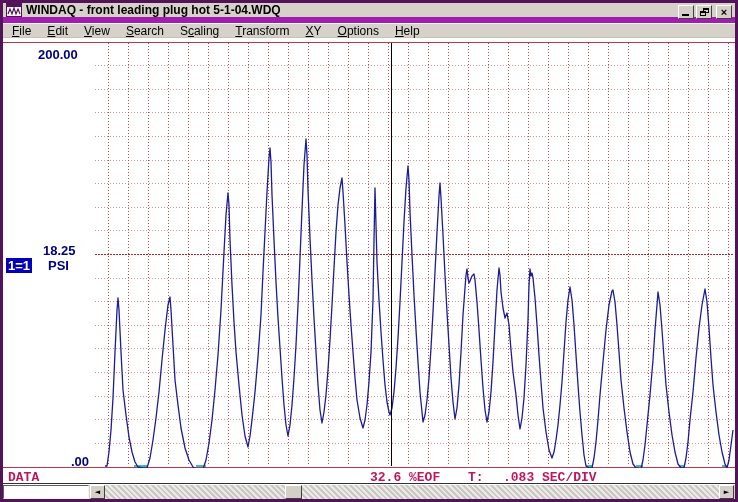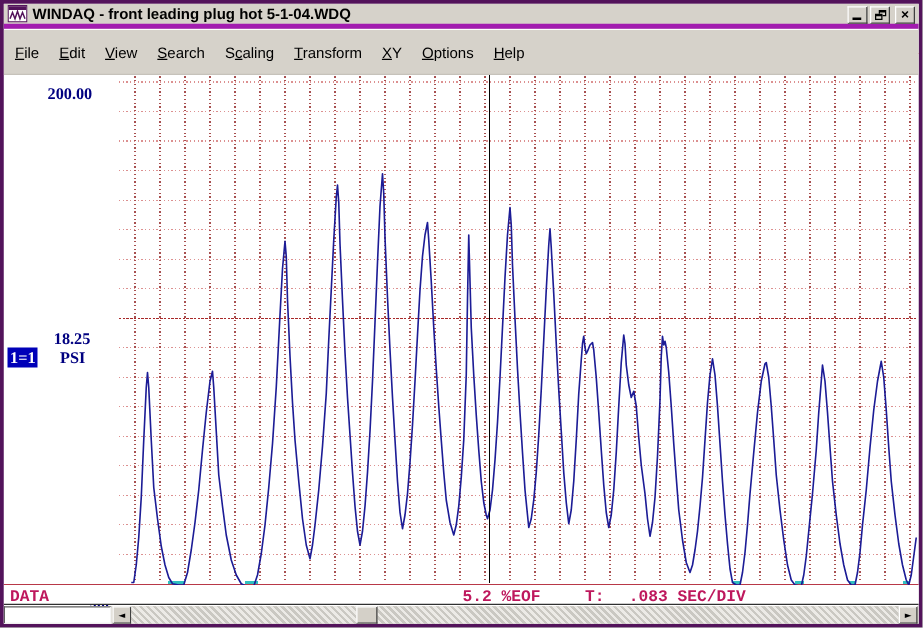--- a/index.html
+++ b/index.html
@@ -9,53 +9,53 @@
     background:#ffffff;
     border:3px solid #53135b;
     font-family:"Liberation Sans",sans-serif;
     overflow:hidden;
   }
   
   .titlebar{
     position:absolute;left:0;top:0;width:732px;height:20px;
     background:#d6d2ca;
     display:flex;align-items:center;
-    border-bottom:4px solid #a21caf;
+    border-bottom:6px solid #a21caf;
   }
   .app-icon{width:16px;height:14px;margin:0 4px 0 3px;display:inline-block;}
   .title-text{font-size:12px;font-weight:700;color:#000;white-space:nowrap;}
   .winbtns{position:absolute;right:3px;top:2px;display:flex;}
   .wbtn{
     width:16px;height:14px;margin-left:2px;
     background:#d4d0c8;
     border:1px solid;border-color:#fff #404040 #404040 #fff;
     position:relative;padding:0;cursor:default;
     font-size:10px;line-height:11px;text-align:center;color:#000;
     font-family:"Liberation Sans",sans-serif;
   }
   .wbtn.close{margin-left:4px;font-weight:700;font-size:11px;}
   .glyph-min{position:absolute;left:3px;bottom:2px;width:7px;height:2px;background:#000;}
   .glyph-rest-a{position:absolute;left:6px;top:2px;width:6px;height:5px;border:1px solid #000;border-top-width:2px;background:#d4d0c8;}
   .glyph-rest-b{position:absolute;left:3px;top:5px;width:6px;height:5px;border:1px solid #000;border-top-width:2px;background:#d4d0c8;}
   
   .menubar{
-    position:absolute;left:0;top:21px;width:732px;height:36px;
+    position:absolute;left:0;top:21px;width:732px;height:14px;
     background:#d6d2ca;display:flex;align-items:center;
     font-size:12px;color:#000;
     border-bottom:1px solid #c6c2ba;
   }
   .menu-item{padding:1px 6px;margin-right:4px;white-space:nowrap;}
   .menu-item:first-child{margin-left:3px;}
   .menu-item .u{text-decoration:underline;}
   
   svg.chart{position:absolute;left:0;top:0;}
   
   .axlabel{
-    position:absolute;font-family:Liberation Serif, serif;
-    font-size:13px;font-weight:700;color:#000080;white-space:pre;margin-top:20px;
+    position:absolute;font-family:Liberation Sans, sans-serif;
+    font-size:13px;font-weight:700;color:#000080;white-space:pre;
   }
   .lbl-top{left:35px;top:44px;}
   .lbl-mid{left:40px;top:240px;}
   .lbl-chan{left:3px;top:255px;background:#0000b8;color:#fff;padding:0 2px;}
   .lbl-unit{left:45px;top:255px;}
   .lbl-bot{left:68px;top:451px;text-align:right;}
   
   .statusbar{
     position:absolute;left:0;top:465px;width:732px;height:16px;
     background:#fff;color:#be185d;
@@ -194,21 +194,21 @@
     </div>
 
   <span class="axlabel lbl-top">200.00</span>
   <span class="axlabel lbl-mid">18.25</span>
   <span class="axlabel lbl-chan">1=1</span>
   <span class="axlabel lbl-unit">PSI</span>
   <span class="axlabel lbl-bot">.00</span>
 
   <div class="statusbar">
     <span class="st-mode">DATA</span>
-    <span class="st-eof">5.2 %EOF</span>
+    <span class="st-eof">32.6 %EOF</span>
     <span class="st-t">T:</span>
     <span class="st-div">.083 SEC/DIV</span>
   </div>
 
   <div class="scrollrow">
     <span class="pan-inset"></span>
     <button class="sbtn sb-left"><span>◄</span></button>
     <span class="sb-track">
       <span class="sb-thumb"></span>
     </span>

